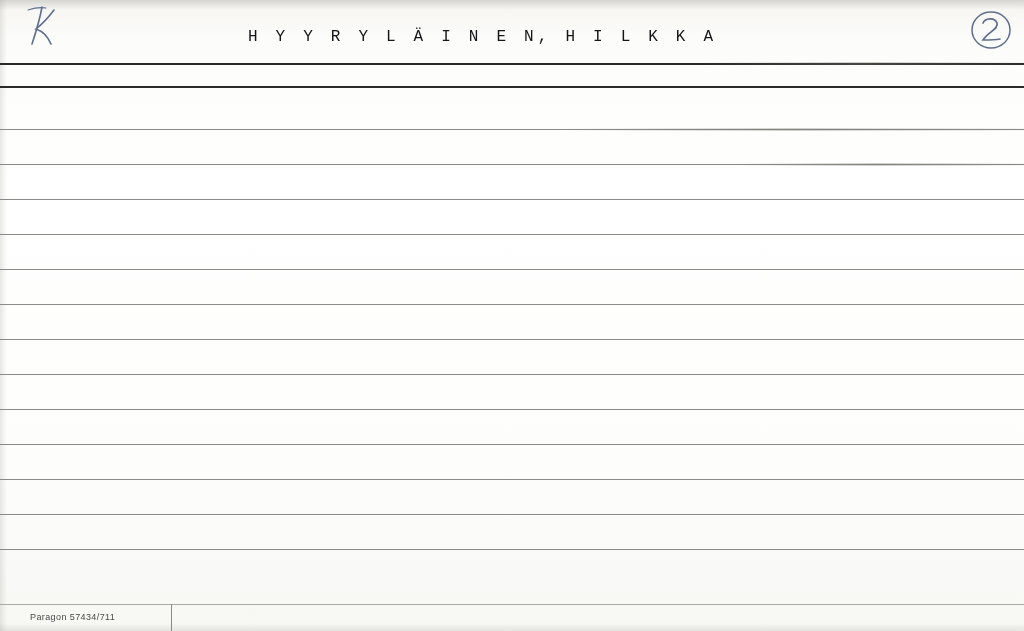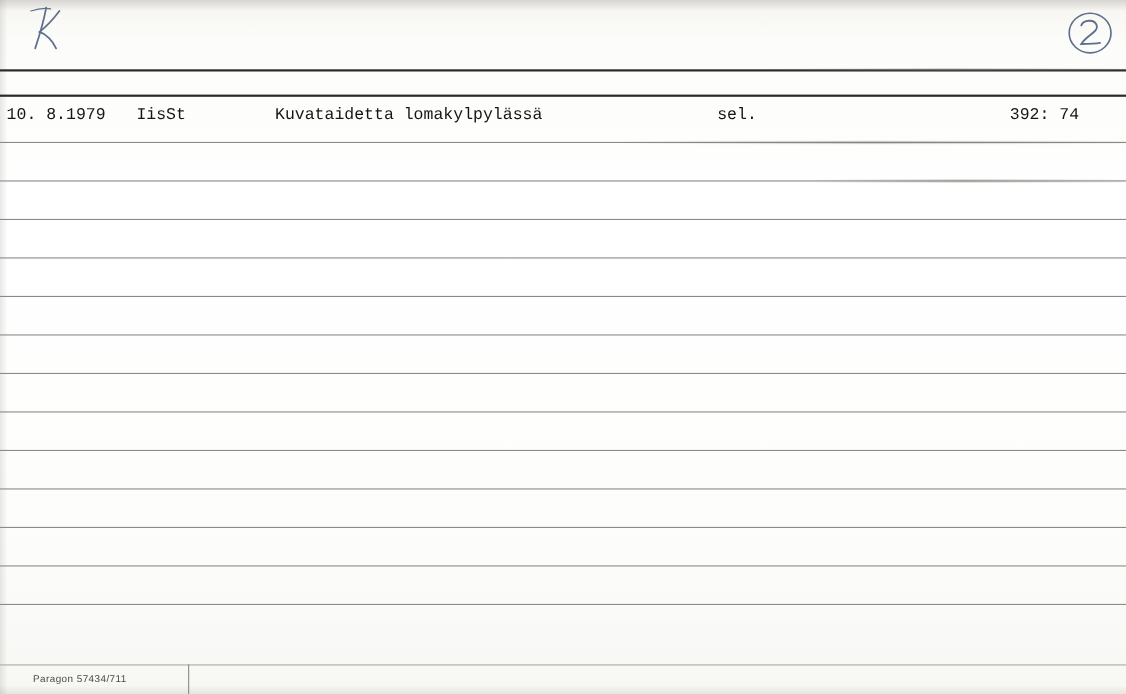--- a/index.html
+++ b/index.html
@@ -186,26 +186,20 @@
     <path d="M6 40 C10 28 14 14 16 3" stroke="currentColor" stroke-width="1.6" fill="none" stroke-linecap="round"></path>
     <path d="M28 6 C22 14 15 21 10 25 C16 27 22 33 25 40" stroke="currentColor" stroke-width="1.6" fill="none" stroke-linecap="round"></path>
     <path d="M2 6 C8 4 14 3 20 4" stroke="currentColor" stroke-width="1.1" fill="none" stroke-linecap="round"></path>
   </svg>
 
   <svg class="hand-2" viewBox="0 0 46 46">
     <ellipse cx="23" cy="24" rx="19" ry="18" stroke="currentColor" stroke-width="1.5" fill="none"></ellipse>
     <path d="M15 17 C17 12 27 11 29 17 C31 23 20 26 15 34 C21 34 27 34 32 33" stroke="currentColor" stroke-width="1.7" fill="none" stroke-linecap="round"></path>
   </svg>
 
-
-  <div class="entry">
-    <span class="e-date">10. 8.1979</span>
-    <span class="e-code">IisSt</span>
-    <span class="e-title">Kuvataidetta lomakylpylässä</span>
-    <span class="e-note">sel.</span>
-    <span class="e-ref">392: 74</span>
-  </div>
+  <div class="header-title">H Y Y R Y L Ä I N E N,   H I L K K A</div>
+
 
   <div class="margin-line"></div>
 
   <div class="footer">Paragon 57434/711</div>
 
 </div>
 
 </body></html>

